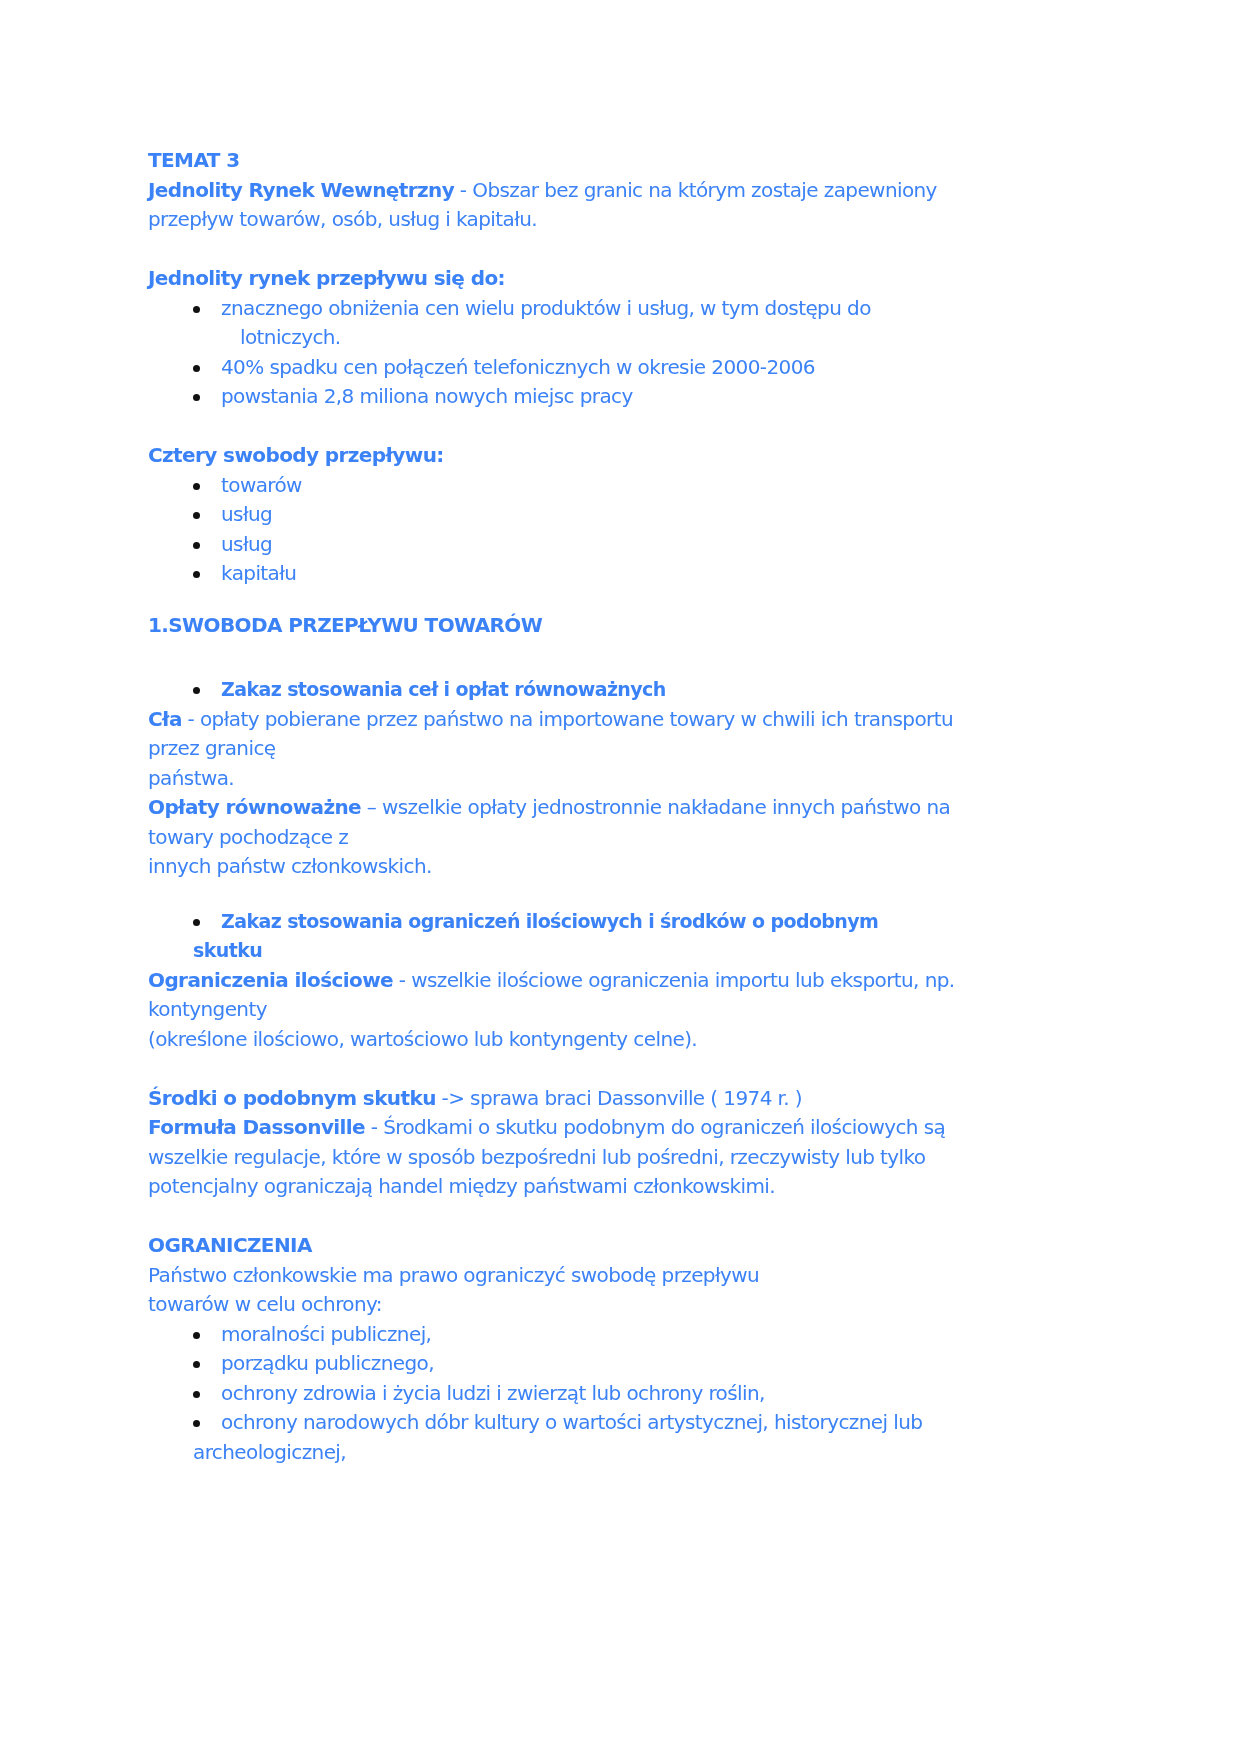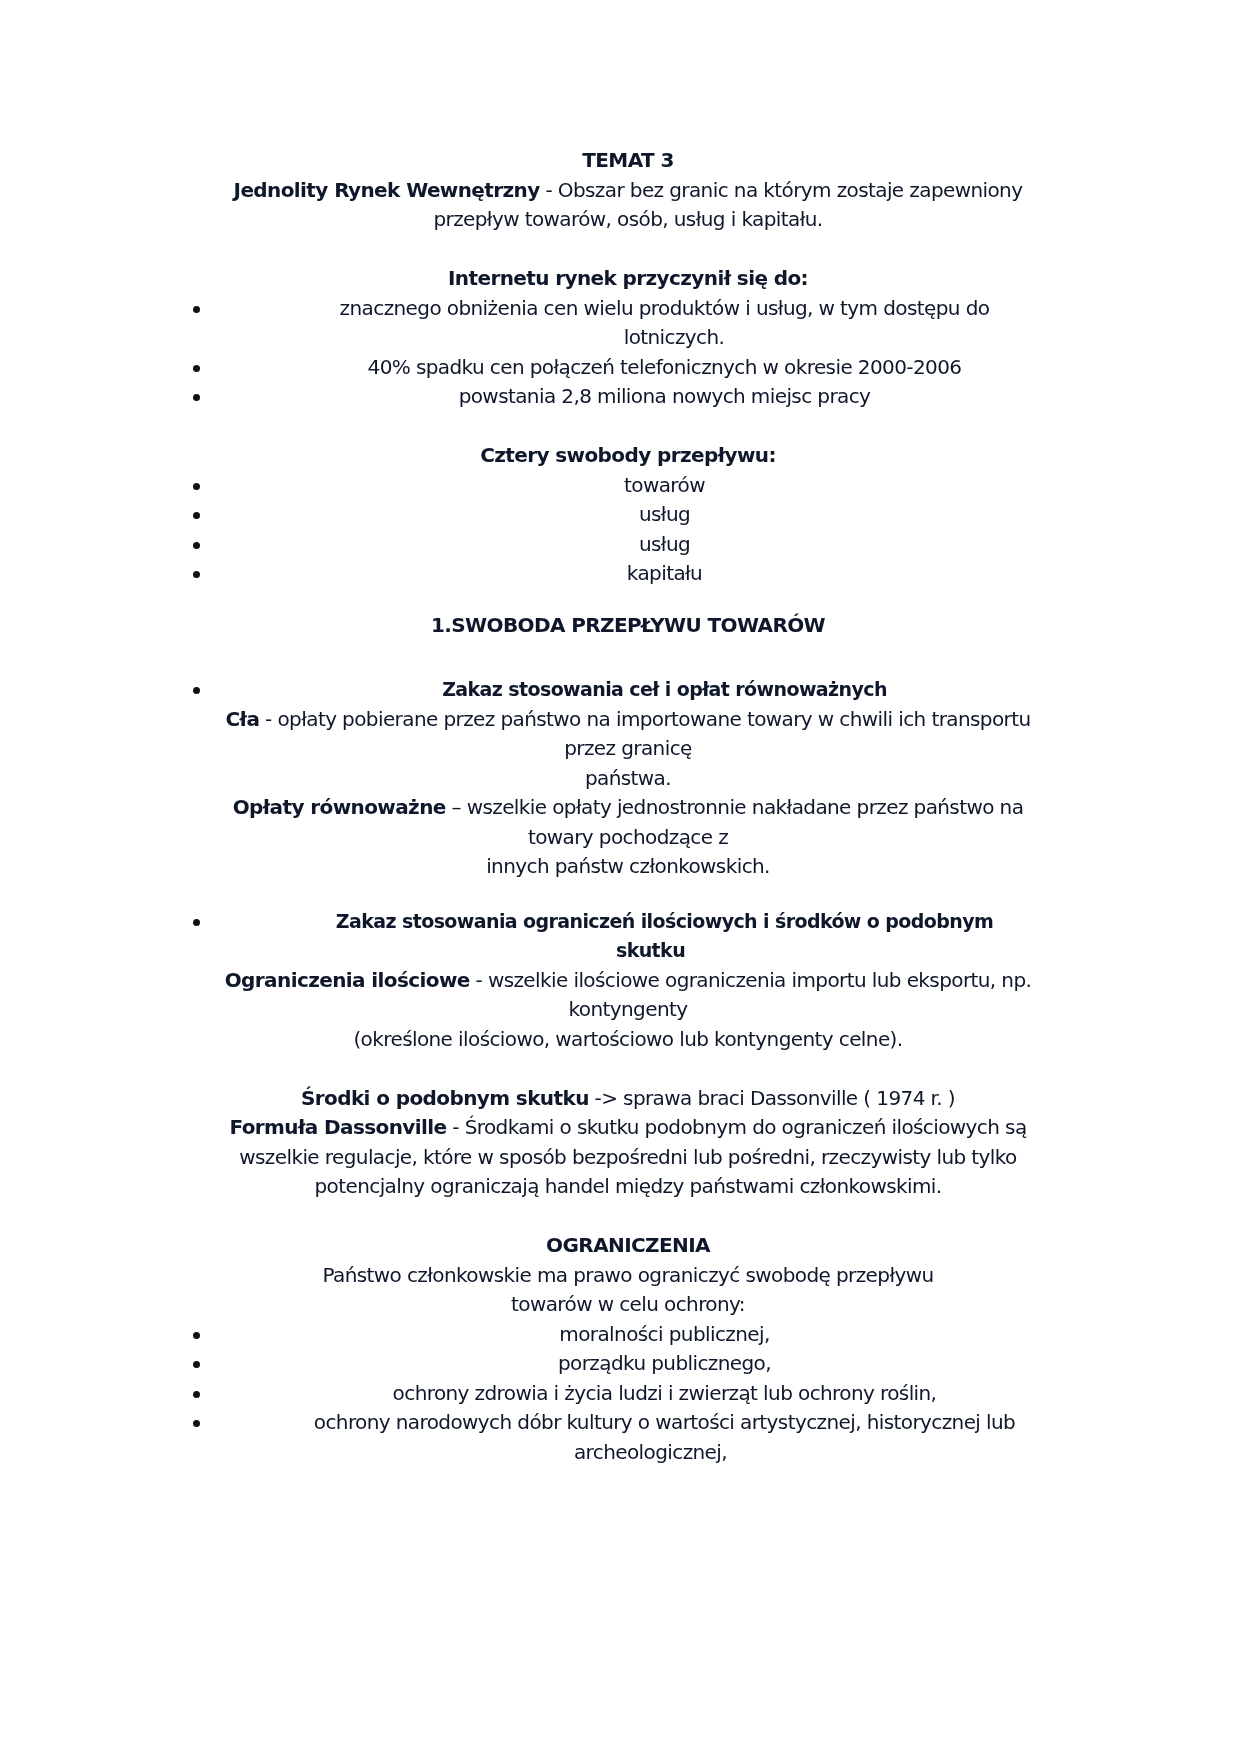--- a/index.html
+++ b/index.html
@@ -1,22 +1,21 @@
 <!DOCTYPE html>
 <html><head>
 <meta charset="utf-8">
 <style>
   html, body { margin: 0; padding: 0; background: #ffffff; }
   body { width: 1240px; height: 1754px; position: relative; overflow: hidden; }
   .page {
     position: absolute; left: 148px; top: 146px; width: 960px;
     font-family: "DejaVu Sans", sans-serif;
-    font-size: 20px; line-height: 29.5px; color: #0f172a;
+    font-size: 20px; line-height: 29.5px; color: #3b82f6;
     letter-spacing: -0.6px;
-    text-align: center;
   }
   .page b { font-weight: bold; }
   .blank { height: 29.5px; }
   ul { margin: 0; padding: 0; list-style: none; }
   li { position: relative; padding-left: 73px; }
   li::before {
     content: ""; position: absolute; left: 45px; top: 12px;
     width: 7px; height: 7px; border-radius: 50%; background: #111;
   }
   .indent2 { padding-left: 92px; }
@@ -26,21 +25,21 @@
 </head>
 <body>
 
 <div class="page">
 
   <div><b>TEMAT 3</b></div>
   <div><b>Jednolity Rynek Wewnętrzny</b><span> - Obszar bez granic na którym zostaje zapewniony</span></div>
   <div>przepływ towarów, osób, usług i kapitału.</div>
   <div class="blank"></div>
 
-  <div><b>Internetu rynek przyczynił się do:</b></div>
+  <div><b>Jednolity rynek przepływu się do:</b></div>
   <ul>
     <li><span>znacznego obniżenia cen wielu produktów i  usług, w tym dostępu do</span></li>
     <div class="indent2">lotniczych.</div>
     <li>40% spadku cen połączeń telefonicznych w okresie 2000-2006</li>
     <li>powstania 2,8 miliona nowych miejsc pracy</li>
   </ul>
   <div class="blank"></div>
 
   <div><b>Cztery swobody przepływu:</b></div>
   <ul>
@@ -53,21 +52,21 @@
 
   <div><b>1.SWOBODA PRZEPŁYWU TOWARÓW</b></div>
   <div class="blank" style="height:35px"></div>
 
   <ul>
     <li class="bigbold">Zakaz stosowania ceł i opłat równoważnych</li>
   </ul>
   <div><b>Cła</b><span> - opłaty pobierane przez państwo na importowane towary w chwili ich transportu</span></div>
   <div>przez granicę</div>
   <div>państwa.</div>
-  <div><b>Opłaty równoważne</b><span> – wszelkie opłaty jednostronnie nakładane przez państwo na</span></div>
+  <div><b>Opłaty równoważne</b><span> – wszelkie opłaty jednostronnie nakładane innych państwo na</span></div>
   <div>towary pochodzące z</div>
   <div>innych państw członkowskich.</div>
   <div class="blank" style="height:25px"></div>
 
   <ul>
     <li class="bigbold">Zakaz stosowania ograniczeń ilościowych i środków o podobnym</li>
     <div class="wrap45 bigbold">skutku</div>
   </ul>
   <div><b>Ograniczenia ilościowe</b><span> - wszelkie ilościowe ograniczenia importu lub eksportu, np.</span></div>
   <div>kontyngenty</div>

